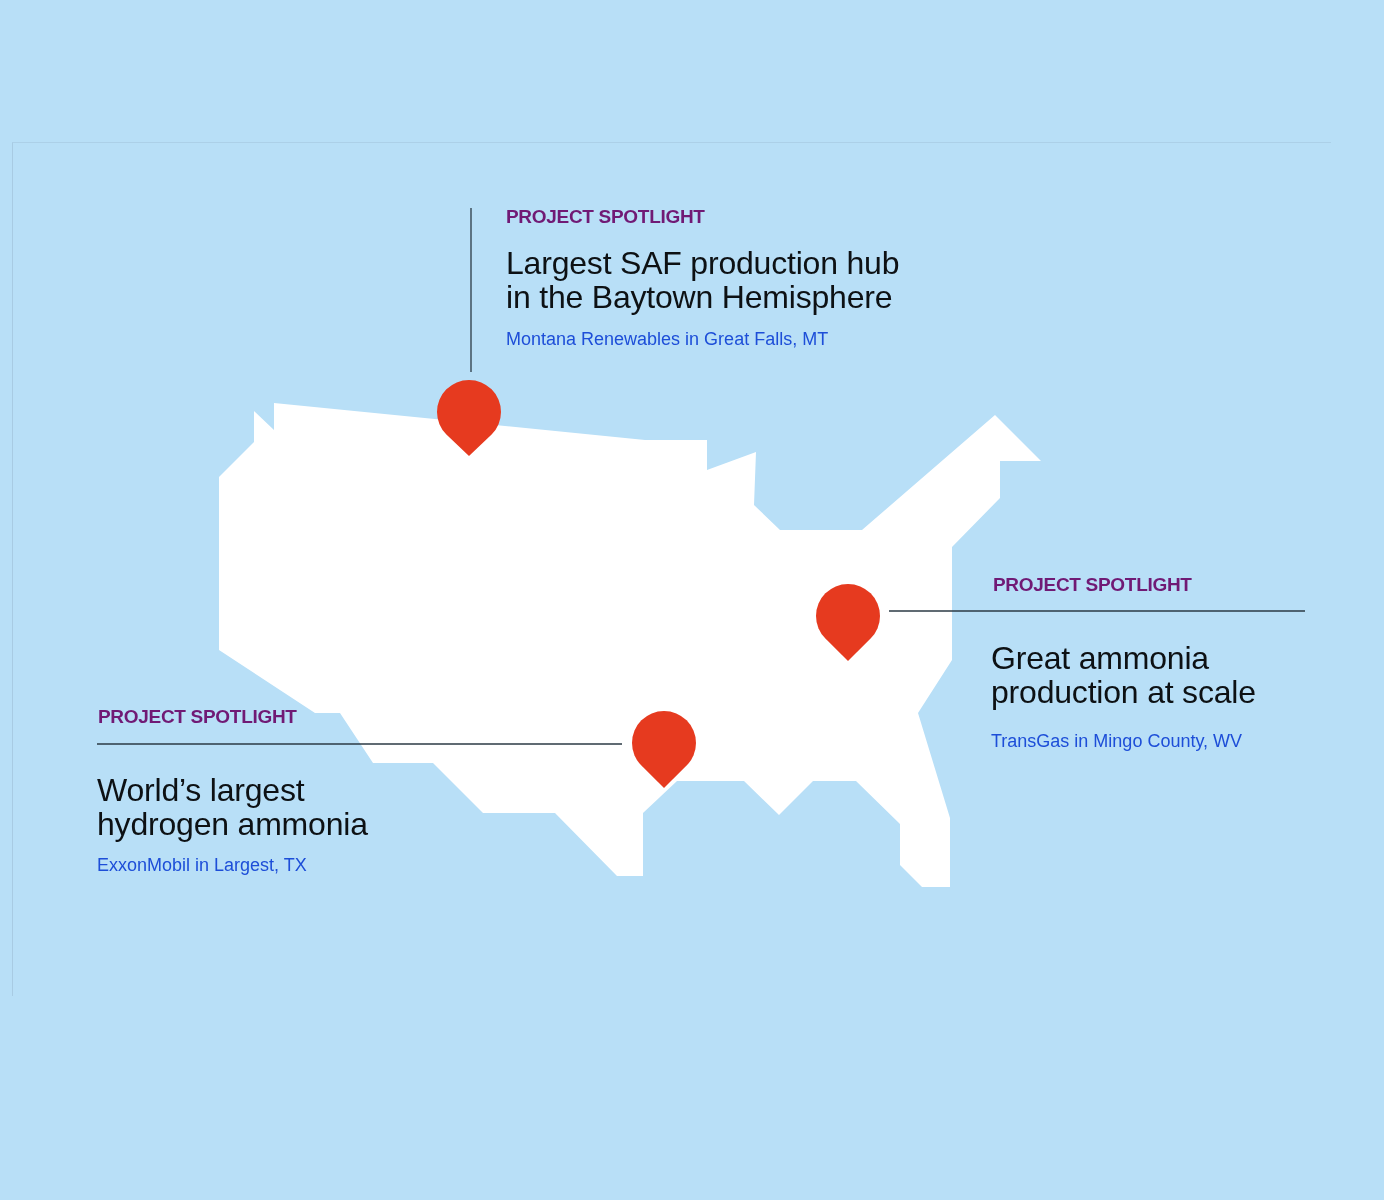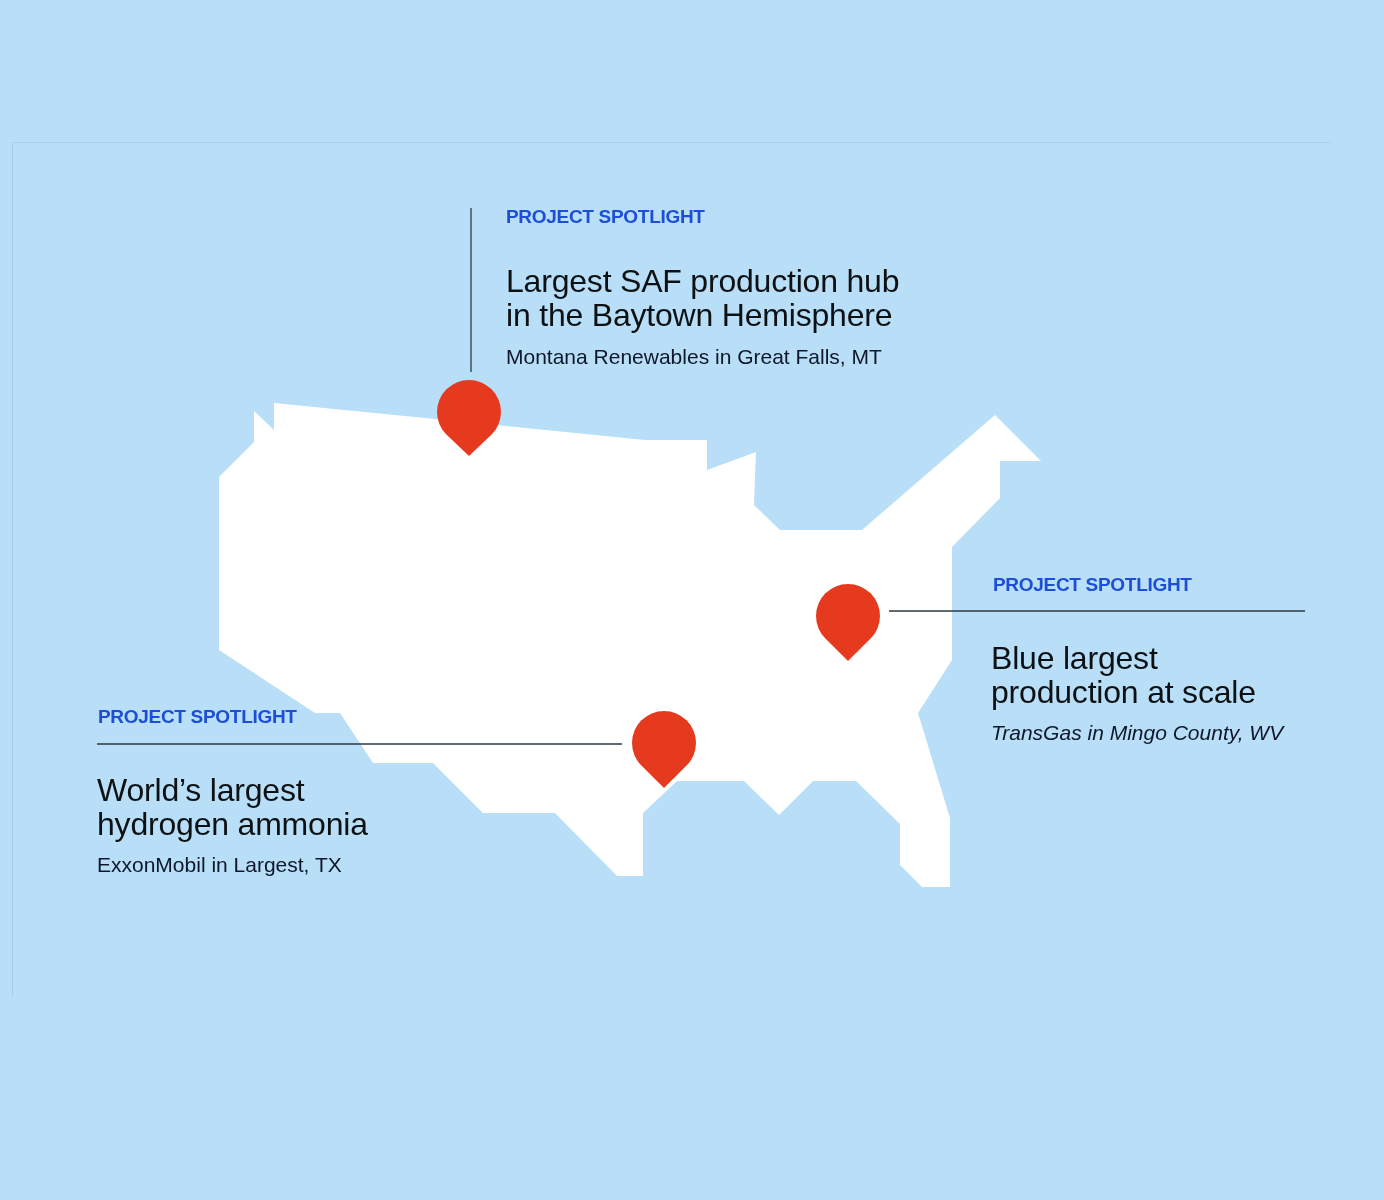--- a/index.html
+++ b/index.html
@@ -33,48 +33,48 @@
     .callout {
       position: absolute;
     }
     .eyebrow {
       font-family: "Liberation Sans", sans-serif;
       font-weight: 700;
       font-size: 19px;
       letter-spacing: -0.3px;
       line-height: 22px;
       white-space: nowrap;
-      color: #1d4ed8;
+      color: #701a75;
     }
     .headline {
       font-family: "Liberation Sans", sans-serif;
       font-weight: 400;
       font-size: 32px;
       line-height: 33.5px;
       letter-spacing: -0.2px;
       color: #0d1114;
     }
     .headline span { display: block; white-space: nowrap; }
     .location {
       font-family: "Liberation Sans", sans-serif;
-      font-size: 21px;
+      font-size: 18px;
       line-height: 24px;
       white-space: nowrap;
-      color: #0f172a;
+      color: #1d4ed8;
     }
 
     
     #callout-mt { left: 506px; top: 206px; }
-    #callout-mt .headline { margin-top: 37px; }
+    #callout-mt .headline { margin-top: 19px; }
     #callout-mt .location { margin-top: 13px; }
 
     
     #callout-wv { left: 993px; top: 574px; }
     #callout-wv .headline { margin-top: 46px; margin-left: -2px; }
-    #callout-wv .location { margin-top: 12px; margin-left: -2px; font-style: italic; }
+    #callout-wv .location { margin-top: 20px; margin-left: -2px; }
 
     
     #callout-tx { left: 98px; top: 706px; }
     #callout-tx .headline { margin-top: 46px; margin-left: -1px; }
     #callout-tx .location { margin-top: 12px; margin-left: -1px; }
   </style>
 </head>
 <body>
 
 <div class="frame"></div>
@@ -103,21 +103,21 @@
   <div class="headline">
     <span>Largest SAF production hub</span>
     <span>in the Baytown Hemisphere</span>
   </div>
   <div class="location">Montana Renewables in Great Falls, MT</div>
 </div>
 
 <div class="callout" id="callout-wv">
   <div class="eyebrow">PROJECT SPOTLIGHT</div>
   <div class="headline">
-    <span>Blue largest</span>
+    <span>Great ammonia</span>
     <span>production at scale</span>
   </div>
   <div class="location">TransGas in Mingo County, WV</div>
 </div>
 
 <div class="callout" id="callout-tx">
   <div class="eyebrow">PROJECT SPOTLIGHT</div>
   <div class="headline">
     <span>World’s largest</span>
     <span>hydrogen ammonia</span>

